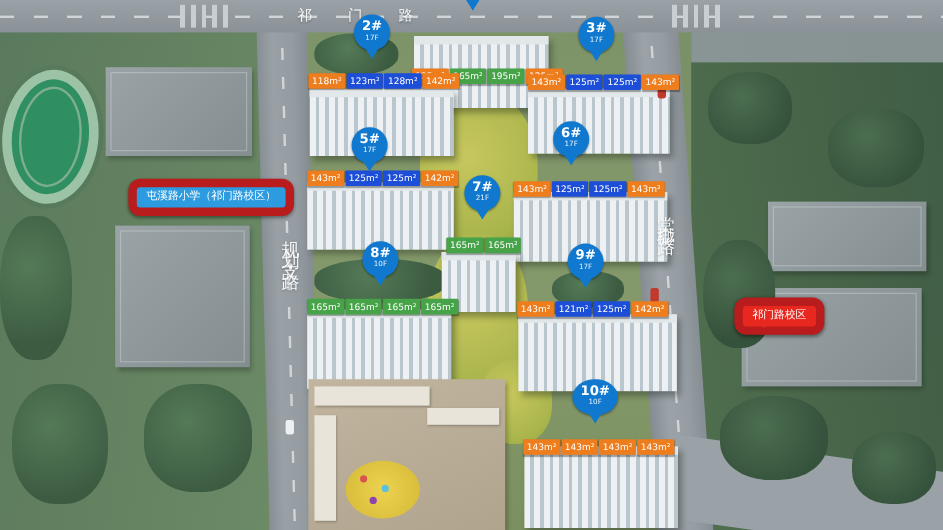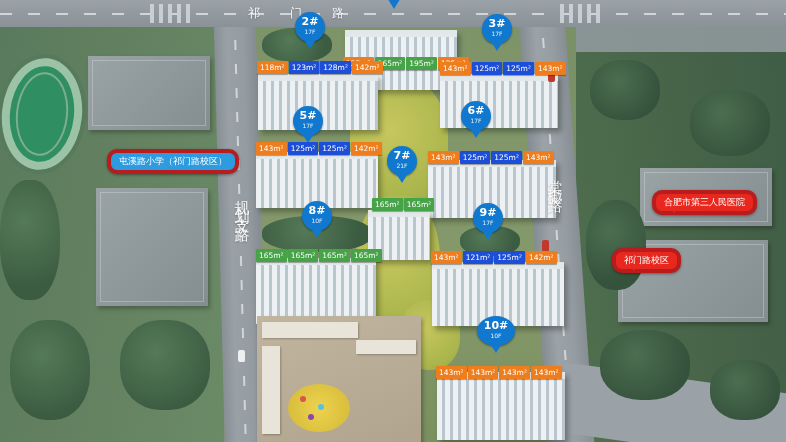--- a/index.html
+++ b/index.html
@@ -73,21 +73,21 @@
   
   .tagrow{position:absolute;display:flex;gap:1px;z-index:20;}
   .tag{display:inline-block;color:#fff;font-size:7.5px;line-height:9px;padding:2px 3px;
     white-space:nowrap;border-radius:1px;box-shadow:0 1px 1px rgba(0,0,0,.35);cursor:pointer;}
   .tag.orange{background:#ee7d1e;}
   .tag.blue{background:#1d4ed8;}
   .tag.green{background:#46a348;}
 
   
   .poi{position:absolute;color:#fff;font-size:9px;line-height:15px;padding:1px 8px;
-    border:4px solid #b91c1c;border-radius:10px;white-space:nowrap;z-index:25;
+    border:7px solid #b91c1c;border-radius:10px;white-space:nowrap;z-index:25;
     box-shadow:0 1px 3px rgba(0,0,0,.4);cursor:pointer;}
   .poi-blue{background:#2d9bdf;}
   .poi-red{background:#e8281e;}
   .poi-red:after{content:"";position:absolute;left:14px;bottom:-6px;
     border:4px solid transparent;border-top:7px solid #e8281e;transform:skewX(-25deg);}
 
   
   .roadlabel{position:absolute;color:rgba(255,255,255,.92);z-index:15;
     text-shadow:0 1px 2px rgba(0,0,0,.25);}
   .rl-h{font-size:12px;letter-spacing:30px;top:5px;left:213px;margin-left:35px;}
@@ -167,21 +167,20 @@
 
   <div class="car" style="left:548px;top:70px;background:#c0392b;"></div>
   <div class="car" style="left:542px;top:240px;background:#c0392b;"></div>
   <div class="car" style="left:238px;top:350px;background:#ecf0f1;"></div>
 
   <div class="roadlabel rl-h">祁门路</div>
   <div class="roadlabel rl-v rl-guihua">规划支路</div>
   <div class="roadlabel rl-v rl-tangyue">棠樾路</div>
 
   <div class="poi poi-blue" style="left:107px;top:149px;">屯溪路小学（祁门路校区）</div>
-  <div class="poi poi-red" style="left:652px;top:190px;">合肥市第三人民医院</div>
   <div class="poi poi-red" style="left:612px;top:248px;">祁门路校区</div>
 
   <div class="pin-tail" style="left:386px;top:-4px;"></div>
 
   <div class="pin" style="left:295px;top:12px;">
       <span class="n">2#</span>
       <span class="f">17F</span>
     </div>
   <div class="pin" style="left:482px;top:14px;">
       <span class="n">3#</span>

